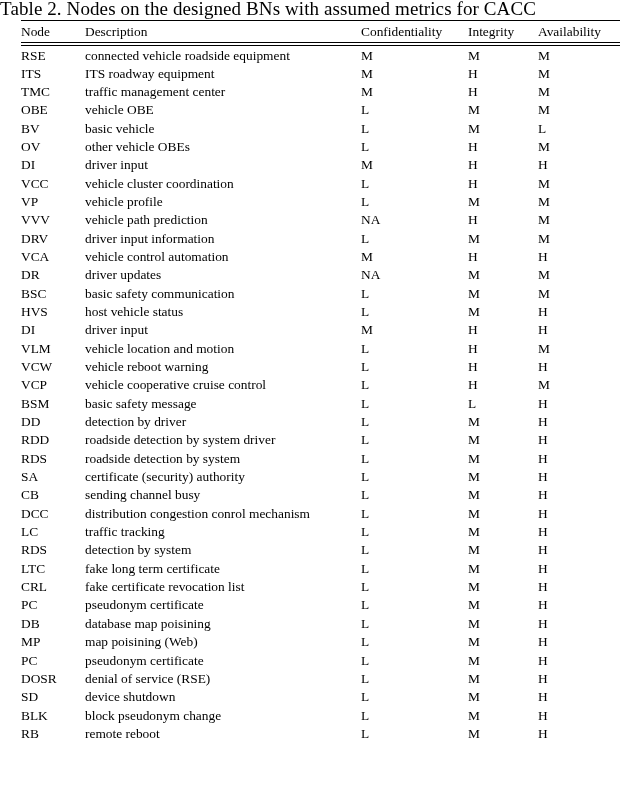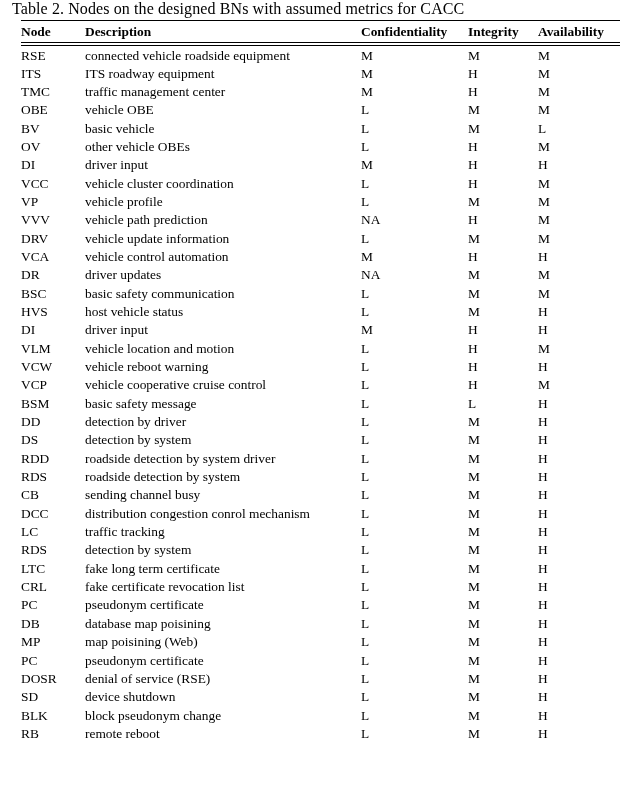--- a/index.html
+++ b/index.html
@@ -15,23 +15,23 @@
     color: #000000;
     overflow: hidden;
   }
   #page {
     position: relative;
     width: 640px;
     height: 802px;
   }
   .caption {
     position: absolute;
-    left: 12px;
+    left: 0;
     top: -1px;
-    font-size: 16px;
+    font-size: 19px;
     line-height: 20px;
     white-space: nowrap;
     letter-spacing: 0.1px;
   }
   .table-wrap {
     position: absolute;
     left: 21px;
     top: 20px;
     width: 599px;
   }
@@ -58,21 +58,20 @@
   col.c-avail{ width: 82px; }
 
   thead th {
     height: 21px;
     line-height: 21px;
     font-size: 13.4px;
   }
   thead tr.hdr-row th {
     border-top: 1.1px solid #000;
     border-bottom: 1.1px solid #000;
-    font-weight: bold;
   }
   
   tr.rule-row td {
     height: 1.5px;
     line-height: 0;
     font-size: 0;
     padding: 0;
     border-bottom: 1.1px solid #000;
   }
   tbody td {
@@ -186,21 +185,21 @@
           </tr>
           <tr>
             <td class="cell-node">VVV</td>
             <td class="cell-desc">vehicle path prediction</td>
             <td class="cell-conf">NA</td>
             <td class="cell-int">H</td>
             <td class="cell-avail">M</td>
           </tr>
           <tr>
             <td class="cell-node">DRV</td>
-            <td class="cell-desc">vehicle update information</td>
+            <td class="cell-desc">driver input information</td>
             <td class="cell-conf">L</td>
             <td class="cell-int">M</td>
             <td class="cell-avail">M</td>
           </tr>
           <tr>
             <td class="cell-node">VCA</td>
             <td class="cell-desc">vehicle control automation</td>
             <td class="cell-conf">M</td>
             <td class="cell-int">H</td>
             <td class="cell-avail">H</td>
@@ -262,41 +261,41 @@
             <td class="cell-avail">H</td>
           </tr>
           <tr>
             <td class="cell-node">DD</td>
             <td class="cell-desc">detection by driver</td>
             <td class="cell-conf">L</td>
             <td class="cell-int">M</td>
             <td class="cell-avail">H</td>
           </tr>
           <tr>
-            <td class="cell-node">DS</td>
-            <td class="cell-desc">detection by system</td>
-            <td class="cell-conf">L</td>
-            <td class="cell-int">M</td>
-            <td class="cell-avail">H</td>
-          </tr>
-          <tr>
             <td class="cell-node">RDD</td>
             <td class="cell-desc">roadside detection by system driver</td>
             <td class="cell-conf">L</td>
             <td class="cell-int">M</td>
             <td class="cell-avail">H</td>
           </tr>
           <tr>
             <td class="cell-node">RDS</td>
             <td class="cell-desc">roadside detection by system</td>
             <td class="cell-conf">L</td>
             <td class="cell-int">M</td>
             <td class="cell-avail">H</td>
           </tr>
           <tr>
+            <td class="cell-node">SA</td>
+            <td class="cell-desc">certificate (security) authority</td>
+            <td class="cell-conf">L</td>
+            <td class="cell-int">M</td>
+            <td class="cell-avail">H</td>
+          </tr>
+          <tr>
             <td class="cell-node">CB</td>
             <td class="cell-desc">sending channel busy</td>
             <td class="cell-conf">L</td>
             <td class="cell-int">M</td>
             <td class="cell-avail">H</td>
           </tr>
           <tr>
             <td class="cell-node">DCC</td>
             <td class="cell-desc">distribution congestion conrol mechanism</td>
             <td class="cell-conf">L</td>

